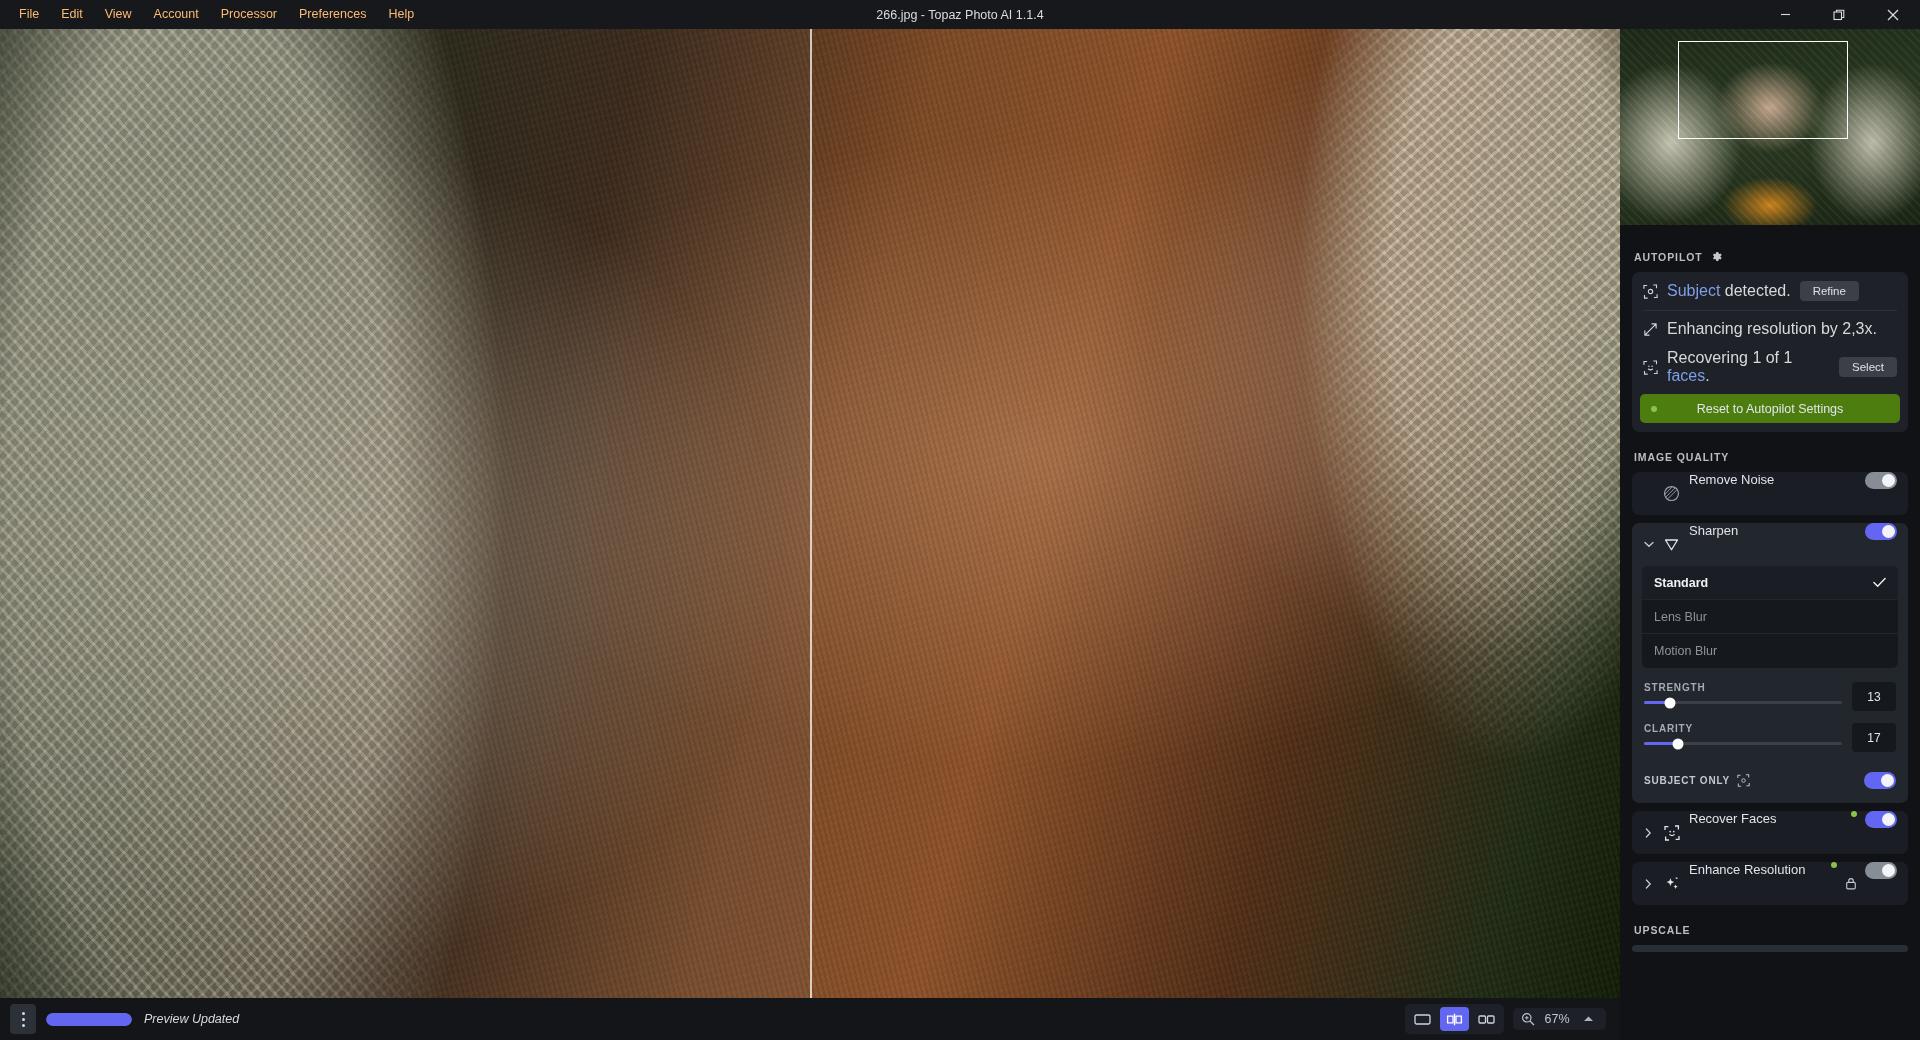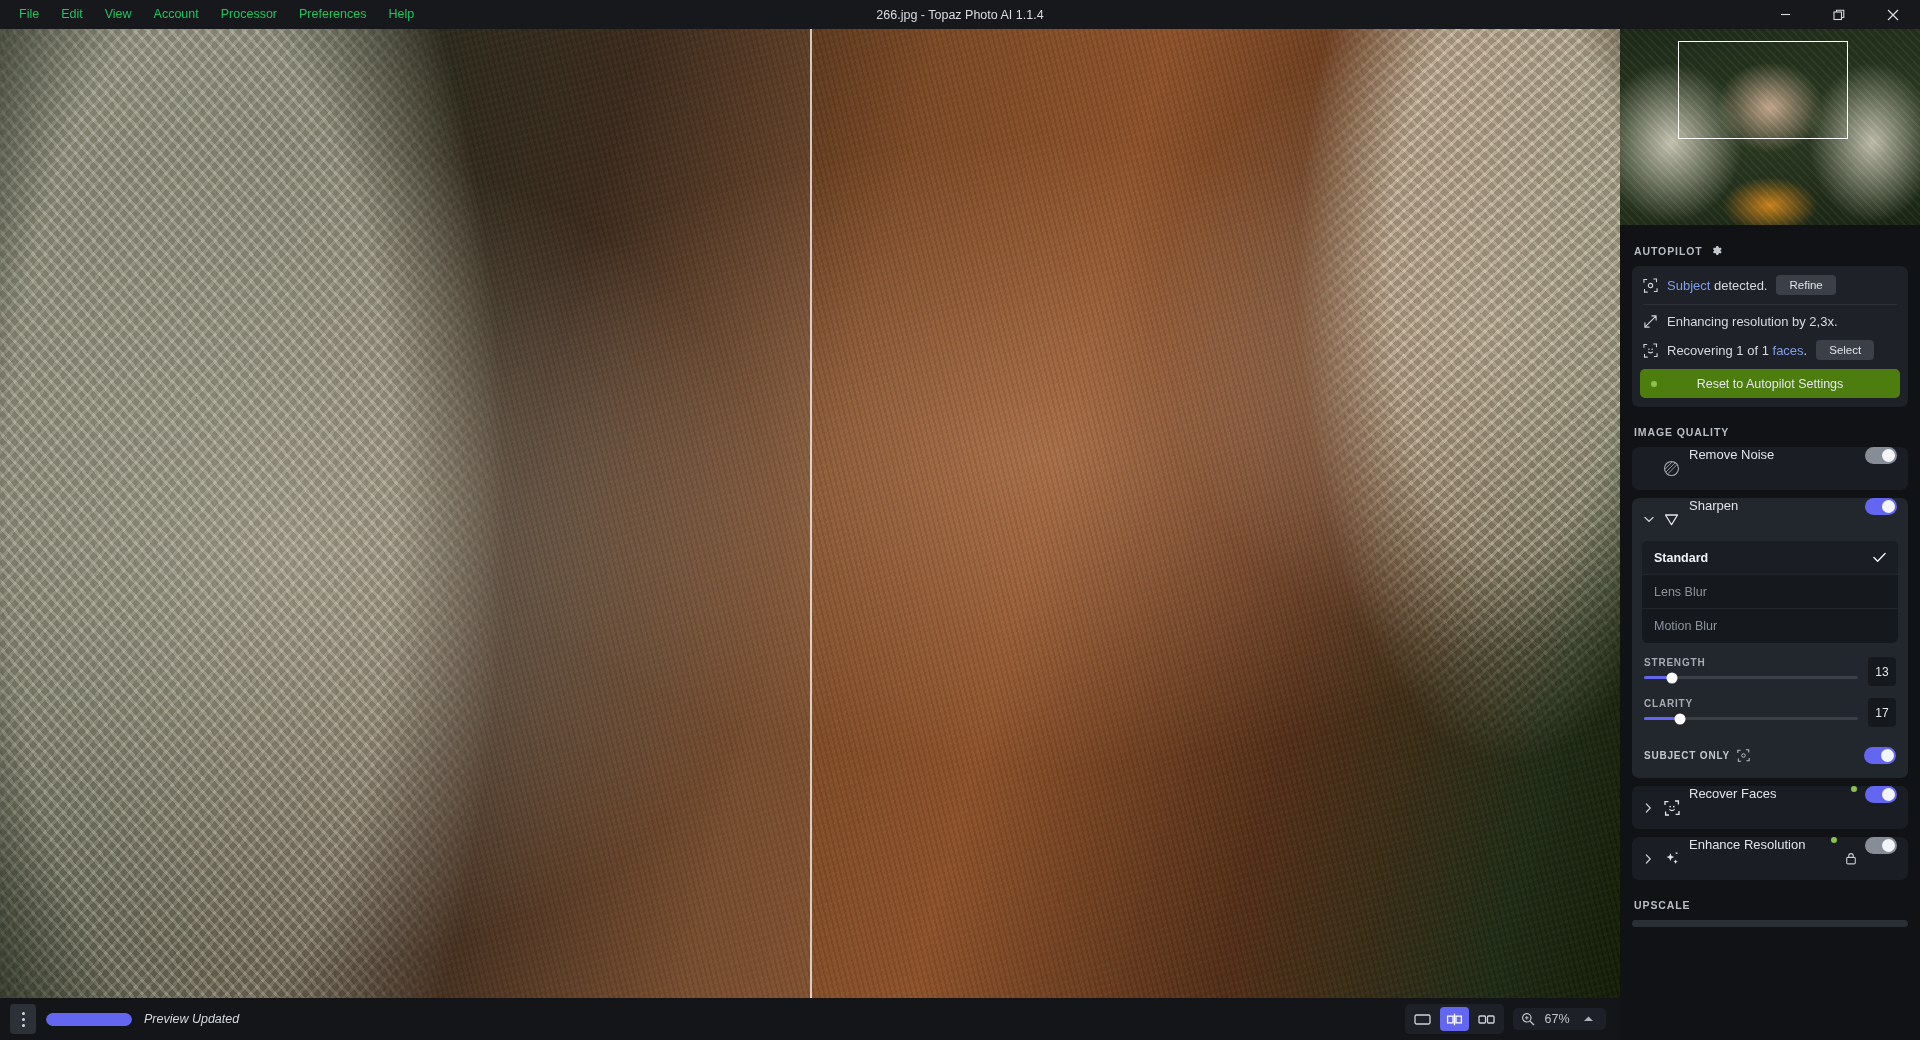--- a/index.html
+++ b/index.html
@@ -11,21 +11,21 @@
   }
   .app { position: relative; width: 1920px; height: 1040px; display: flex; flex-direction: column; }
 
   
   .titlebar {
     height: 29px; background: #16181c; display: flex; align-items: center;
     flex: none; position: relative; z-index: 40;
   }
   .menubar { display: flex; align-items: center; padding-left: 8px; gap: 0; }
   .menu-item {
-    font-size: 12.5px; color: #22c55e; padding: 6px 11px; cursor: default;
+    font-size: 12.5px; color: #fdba74; padding: 6px 11px; cursor: default;
     border-radius: 3px; line-height: 1;
   }
   .window-title {
     position: absolute; left: 0; right: 0; text-align: center;
     font-size: 12.5px; color: #d9dce1; pointer-events: none;
   }
   .wincontrols { margin-left: auto; display: flex; height: 29px; }
   .wc { width: 54px; height: 29px; display: flex; align-items: center; justify-content: center; cursor: default; }
   .wc svg { display: block; }
 
@@ -125,37 +125,37 @@
   .nav-img-tex {
     position: absolute; inset: 0;
     background: repeating-linear-gradient(46deg, rgba(255,255,255,0.07) 0 2px, rgba(0,0,0,0.07) 2px 6px);
     opacity: 0.55;
   }
   .nav-viewport {
     position: absolute; left: 58px; top: 12px; width: 170px; height: 98px;
     border: 1.6px solid #ffffff; cursor: move;
   }
 
-  .panel-scroll { flex: 1; min-height: 0; overflow-y: auto; overflow-x: hidden; padding: 0 12px; position: relative; }
+  .panel-scroll { flex: 1; min-height: 0; overflow-y: auto; overflow-x: hidden; padding: 6px 12px; position: relative; }
   .panel-scroll::-webkit-scrollbar { width: 7px; }
   .panel-scroll::-webkit-scrollbar-track { background: #101216; }
   .panel-scroll::-webkit-scrollbar-thumb { background: #4a4f58; border-radius: 4px; }
 
   .section-label {
     font-size: 10.5px; font-weight: bold; letter-spacing: 0.9px;
     color: #b9bdc5; margin: 19px 0 9px 2px;
   }
   .sec-head-row { display: flex; align-items: center; gap: 7px; margin: 19px 0 9px 2px; }
   .sec-head-row .section-label { margin: 0; }
   .gear { cursor: pointer; display: flex; }
 
   .card { background: #1e2128; border-radius: 7px; overflow: hidden; }
   .ap-row { display: flex; align-items: center; gap: 9px; padding: 9px 11px; }
   .ap-divider { height: 1px; background: #2c3038; margin: 0 11px; }
-  .ap-text { font-size: 13px; color: #d6d9de; }
+  .ap-text { font-size: 16px; color: #d6d9de; }
   .ap-text .hl { color: #7f9fe8; }
   .pill-btn {
     background: #3a3f48; color: #dfe2e7; font-size: 11.5px;
     border: none; border-radius: 4px; padding: 4px 13px; cursor: pointer;
     font-family: inherit; white-space: nowrap;
   }
   .reset-btn {
     display: flex; align-items: center; justify-content: center; position: relative;
     background: #4d7c0f; color: #e3e6eb; font-size: 12.5px; border: none;
     border-radius: 5px; height: 29px; margin: 0 8px 9px; cursor: pointer;
@@ -191,21 +191,21 @@
   .slider-row { display: flex; align-items: flex-start; gap: 10px; margin-bottom: 12px; }
   .slider-left { flex: 1; min-width: 0; }
   .slider-label { font-size: 10px; font-weight: bold; letter-spacing: 0.8px; color: #a6abb4; margin-bottom: 8px; }
   .slider-track { position: relative; height: 3px; background: #3a3f48; border-radius: 2px; cursor: pointer; }
   .slider-fill { position: absolute; left: 0; top: 0; height: 3px; background: #6366f1; border-radius: 2px; }
   .slider-knob {
     position: absolute; top: 50%; width: 11px; height: 11px; border-radius: 50%;
     background: #fff; transform: translate(-50%, -50%); cursor: grab;
   }
   .slider-val {
-    width: 28px; height: 29px; background: #15181d; border-radius: 4px;
+    width: 44px; height: 29px; background: #15181d; border-radius: 4px;
     display: flex; align-items: center; justify-content: center;
     font-size: 12px; color: #e3e6eb; flex: none; cursor: text;
   }
   .subject-only-row { display: flex; align-items: center; gap: 7px; padding: 6px 12px 14px; }
   .so-label { font-size: 10px; font-weight: bold; letter-spacing: 0.8px; color: #c3c7ce; }
 
   .upscale-bar { height: 7px; background: #2a2e35; border-radius: 4px; margin: 2px 0 0; }
   .panel-footer { flex: none; padding: 10px 12px 12px; background: #101216; }
   .save-btn {
     width: 100%; height: 34px; background: #6366f1; color: #fff;

